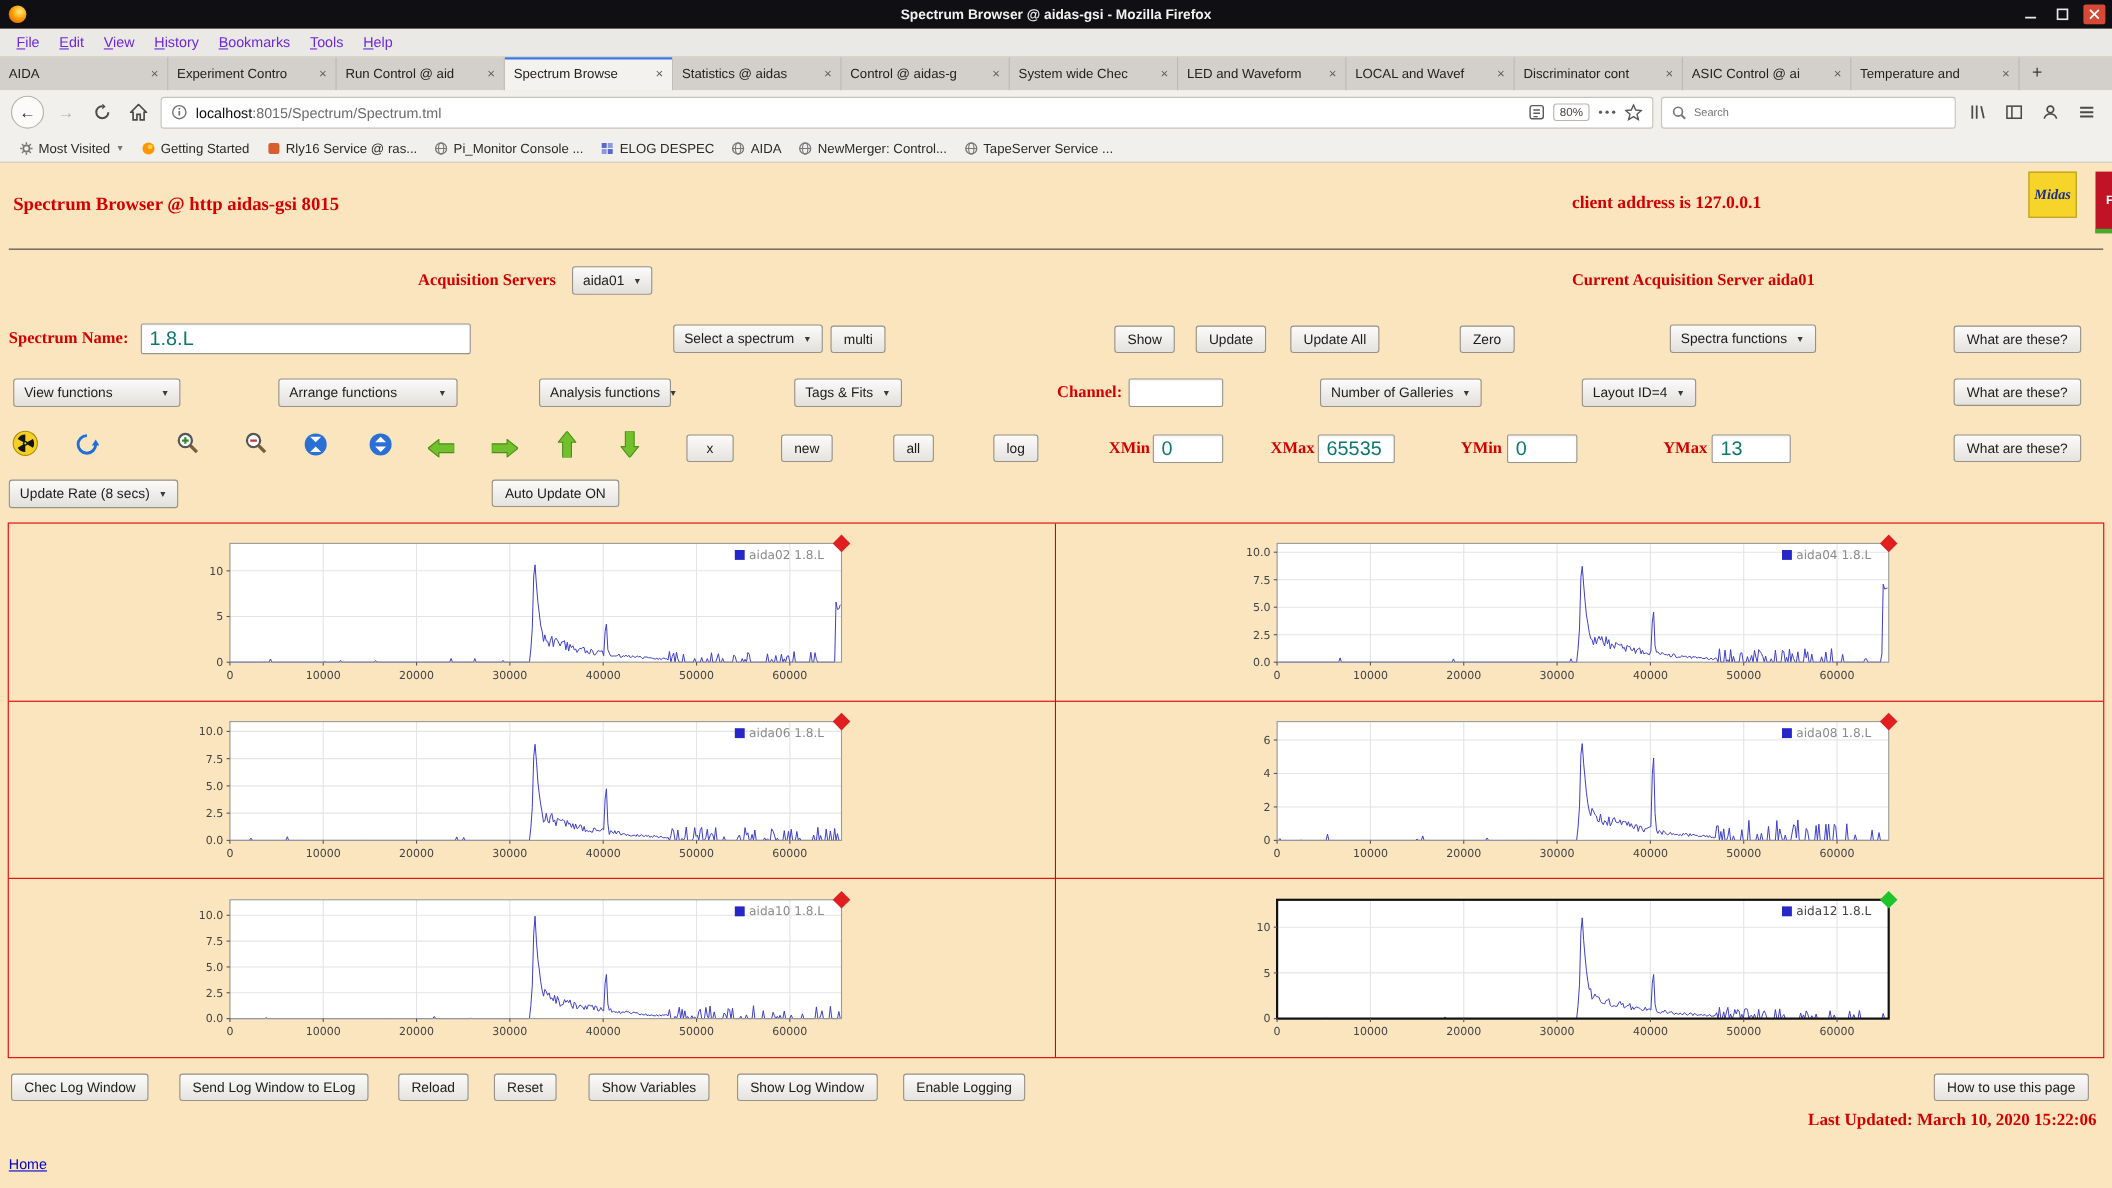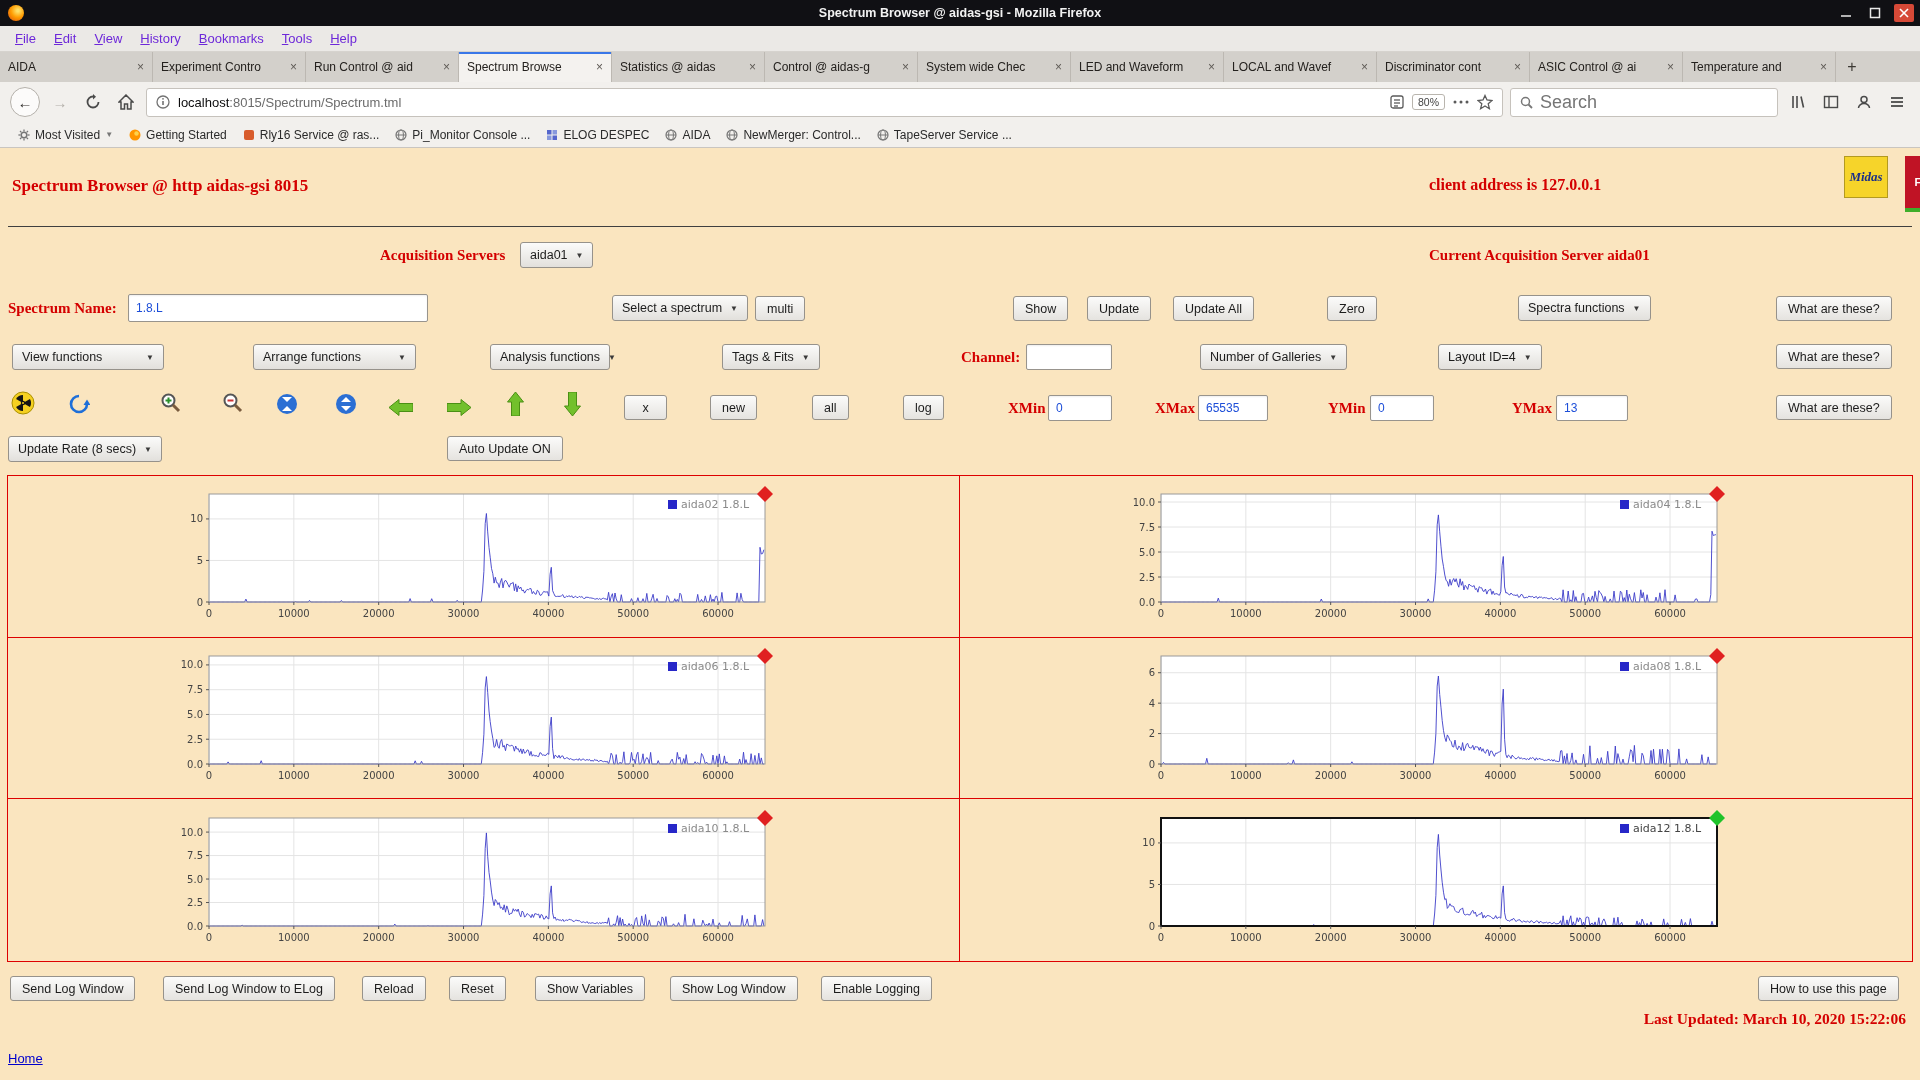--- a/index.html
+++ b/index.html
@@ -28,40 +28,40 @@
   .navbar{height:40px;background:#f2f0ed;display:flex;align-items:center;gap:7px;padding:0 10px;}
   .nav-back{width:30px;height:30px;border-radius:50%;border:1px solid #b5b1ab;background:#fcfbfa;display:grid;place-items:center;font-size:15px;color:#2e2b28;}
   .nav-ico{width:26px;height:26px;display:grid;place-items:center;font-size:15px;color:#4a4a4a;}
   .fwd{color:#b3afa9;}
   .urlbar{flex:1;height:29px;background:#fff;border:1px solid #c6c2bc;border-radius:3px;display:flex;align-items:center;padding:0 9px;gap:8px;}
   .url-text{font-size:13px;color:#0c0c0d;white-space:nowrap;}
   .url-path{color:#6b6b6b;}
   .flexspacer{flex:1;}
   .zoom-pill{font-size:10.5px;color:#444;border:1px solid #b9b5ae;border-radius:3px;padding:1px 5px;}
   .searchbar{width:268px;height:29px;background:#fff;border:1px solid #c6c2bc;border-radius:3px;display:flex;align-items:center;padding:0 9px;gap:7px;}
-  .search-input{border:none;outline:none;flex:1;font-size:18px;color:#a21caf;background:transparent;font-family:inherit;}
+  .search-input{border:none;outline:none;flex:1;font-size:10px;color:#a21caf;background:transparent;font-family:inherit;}
 
   .bmbar{height:26px;background:#f2f0ed;border-bottom:1px solid #c9c5c0;display:flex;align-items:center;padding-left:10px;}
   .bm-item{display:flex;align-items:center;gap:5px;padding:2px 8px;font-size:12px;color:#2a2a2a;white-space:nowrap;}
   .bm-caret{font-size:8px;color:#777;}
 
   
   .content{position:absolute;top:148px;left:0;width:1920px;height:932px;background:#fae5bf;}
   .red-label{position:absolute;font-family:"Liberation Serif",serif;font-weight:bold;color:#d40000;white-space:nowrap;}
   .hr{position:absolute;left:8px;right:8px;top:78px;border-top:1px solid #3f3f3f;}
 
   .gtk-btn{position:absolute;display:inline-flex;align-items:center;justify-content:center;height:25px;padding:0 11px;
     background:linear-gradient(#fbfbfa,#e5e3df);border:1px solid #96928b;border-radius:3px;
     font-size:12.5px;color:#1c1c1c;white-space:nowrap;font-family:inherit;}
   .gtk-select{position:absolute;display:inline-flex;align-items:center;height:26px;padding:0 9px;gap:8px;
     background:linear-gradient(#fbfbfa,#e2e0dc);border:1px solid #96928b;border-radius:3px;
     font-size:12.5px;color:#1c1c1c;white-space:nowrap;}
   .gtk-select .arrow{font-size:8px;color:#3a3a3a;}
   .gtk-entry{position:absolute;background:#fff;border:1px solid #98948d;border-radius:2px;padding:0 7px;
-    font-size:12px;color:#1d4ed8;box-shadow:inset 0 1px 2px rgba(0,0,0,.07);font-family:inherit;}
+    font-size:18px;color:#0f766e;box-shadow:inset 0 1px 2px rgba(0,0,0,.07);font-family:inherit;}
   .tool-icon{position:absolute;width:26px;height:26px;display:grid;place-items:center;}
 
   .logos{position:absolute;left:1824px;top:8px;display:flex;gap:17px;margin-left:20px;}
   .logo-midas{width:44px;height:42px;background:#f6d42a;border:1px solid #b39a20;display:grid;place-items:center;
     font-family:"Liberation Serif",serif;font-weight:bold;font-style:italic;font-size:13px;color:#1a2f8a;}
   .logo-fair{width:44px;height:56px;background:#c01325;border-bottom:4px solid #3fae2a;display:grid;place-items:center;
     font-weight:bold;font-size:11px;color:#fff;}
 
   #charts-grid{position:absolute;left:7px;top:327px;width:1906px;height:487px;border:1px solid #dd0000;
     display:grid;grid-template-columns:1fr 1fr;grid-template-rows:1fr 1fr 1fr;}
@@ -749,21 +749,21 @@
           <text x="44" y="83.96153846153845" text-anchor="end" font-size="10" fill="#444">5</text>
           <line x1="47" y1="38.92307692307692" x2="50" y2="38.92307692307692" stroke="#555"></line>
           <text x="44" y="42.42307692307692" text-anchor="end" font-size="10" fill="#444">10</text>
           <rect x="509" y="20" width="9" height="9" fill="#2727c8"></rect>
           <text x="522" y="28" font-size="11" fill="#444444">aida12 1.8.L</text>
           <polygon points="606,6 614,14 606,22 598,14" fill="#1fc32a"></polygon>
         </svg>
       </div>
     </div>
 
-  <button class="gtk-btn" style="left:10px;top:828px;">Send Log Window</button>
+  <button class="gtk-btn" style="left:10px;top:828px;">Chec Log Window</button>
   <button class="gtk-btn" style="left:163px;top:828px;">Send Log Window to ELog</button>
   <button class="gtk-btn" style="left:362px;top:828px;">Reload</button>
   <button class="gtk-btn" style="left:449px;top:828px;">Reset</button>
   <button class="gtk-btn" style="left:535px;top:828px;">Show Variables</button>
   <button class="gtk-btn" style="left:670px;top:828px;">Show Log Window</button>
   <button class="gtk-btn" style="left:821px;top:828px;">Enable Logging</button>
   <button class="gtk-btn" style="left:1758px;top:828px;">How to use this page</button>
 
   <div class="red-label last-updated">Last Updated: March 10, 2020 15:22:06</div>
   <a class="home-link">Home</a>

